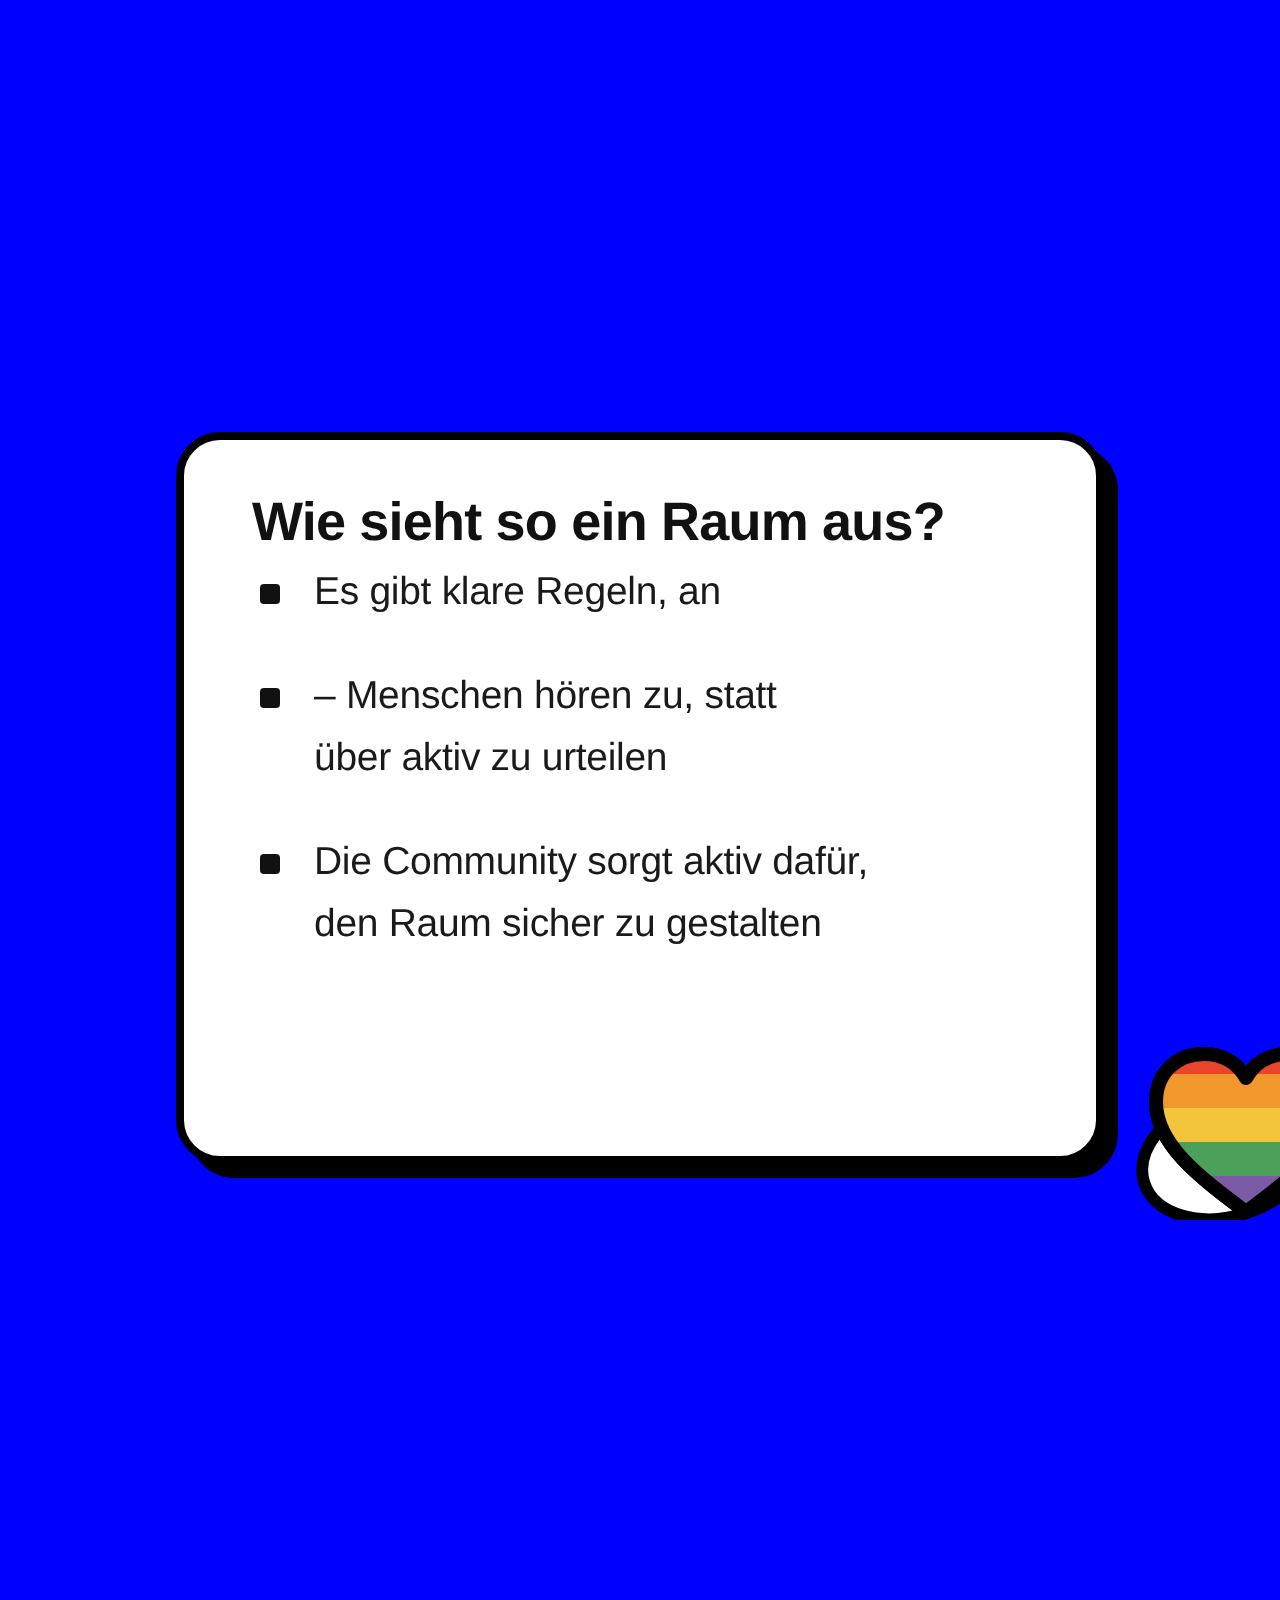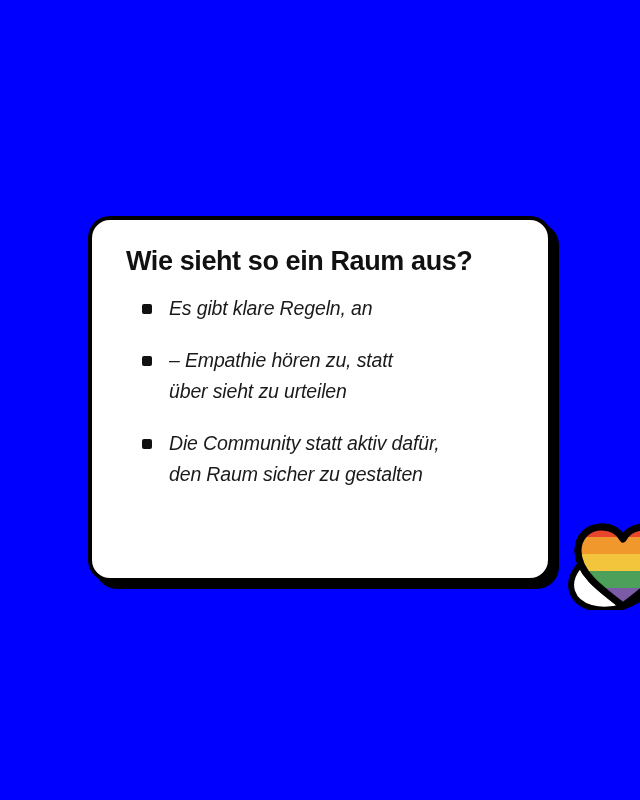--- a/index.html
+++ b/index.html
@@ -66,23 +66,22 @@
     color: #111111;
     letter-spacing: -0.4px;
     line-height: 1.15;
     margin: 0 0 4px 0;
     white-space: nowrap;
   }
 
   
   .bullet-list {
     list-style: none;
-    margin: 16px;
+    margin: 4px;
     padding: 0;
-    font-style: italic;
   }
 
   .bullet-item {
     position: relative;
     padding-left: 27px;
     margin-bottom: 20px;
     font-size: 19.5px;
     line-height: 1.62;
     color: #1a1a1a;
     letter-spacing: -0.15px;
@@ -135,27 +134,27 @@
 
         <ul class="bullet-list">
 
           <li class="bullet-item">
             <span class="bullet-marker"></span>
             <span class="bullet-line">Es gibt klare Regeln, an</span>
           </li>
 
           <li class="bullet-item">
             <span class="bullet-marker"></span>
-            <span class="bullet-line">– Empathie hören zu, statt</span>
-            <span class="bullet-line">über sieht zu urteilen</span>
+            <span class="bullet-line">– Menschen hören zu, statt</span>
+            <span class="bullet-line">über aktiv zu urteilen</span>
           </li>
 
           <li class="bullet-item">
             <span class="bullet-marker"></span>
-            <span class="bullet-line">Die Community statt aktiv dafür,</span>
+            <span class="bullet-line">Die Community sorgt aktiv dafür,</span>
             <span class="bullet-line">den Raum sicher zu gestalten</span>
           </li>
 
         </ul>
 
       </div>
     </div>
   </div>
 
   <div class="heart-sticker">

